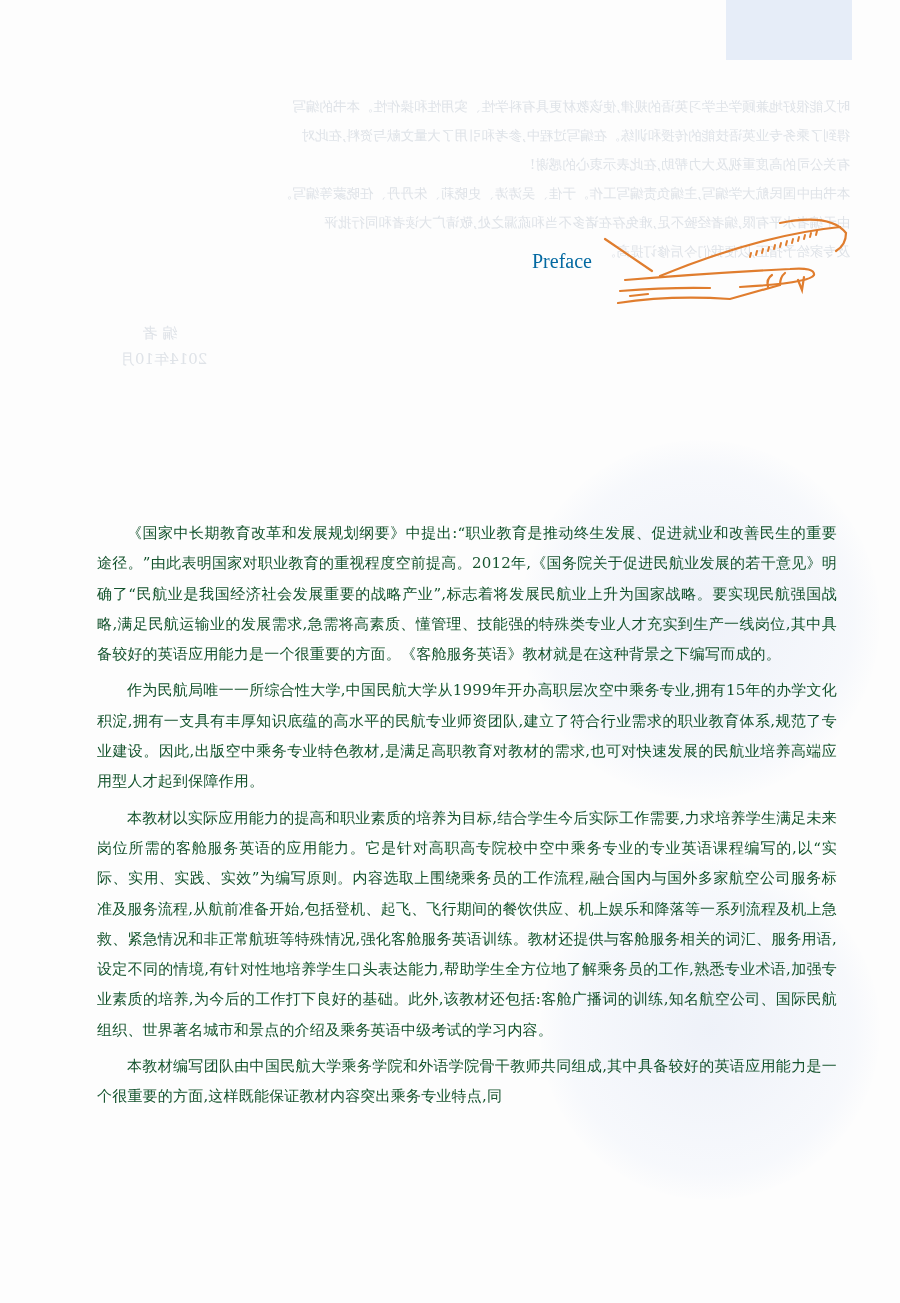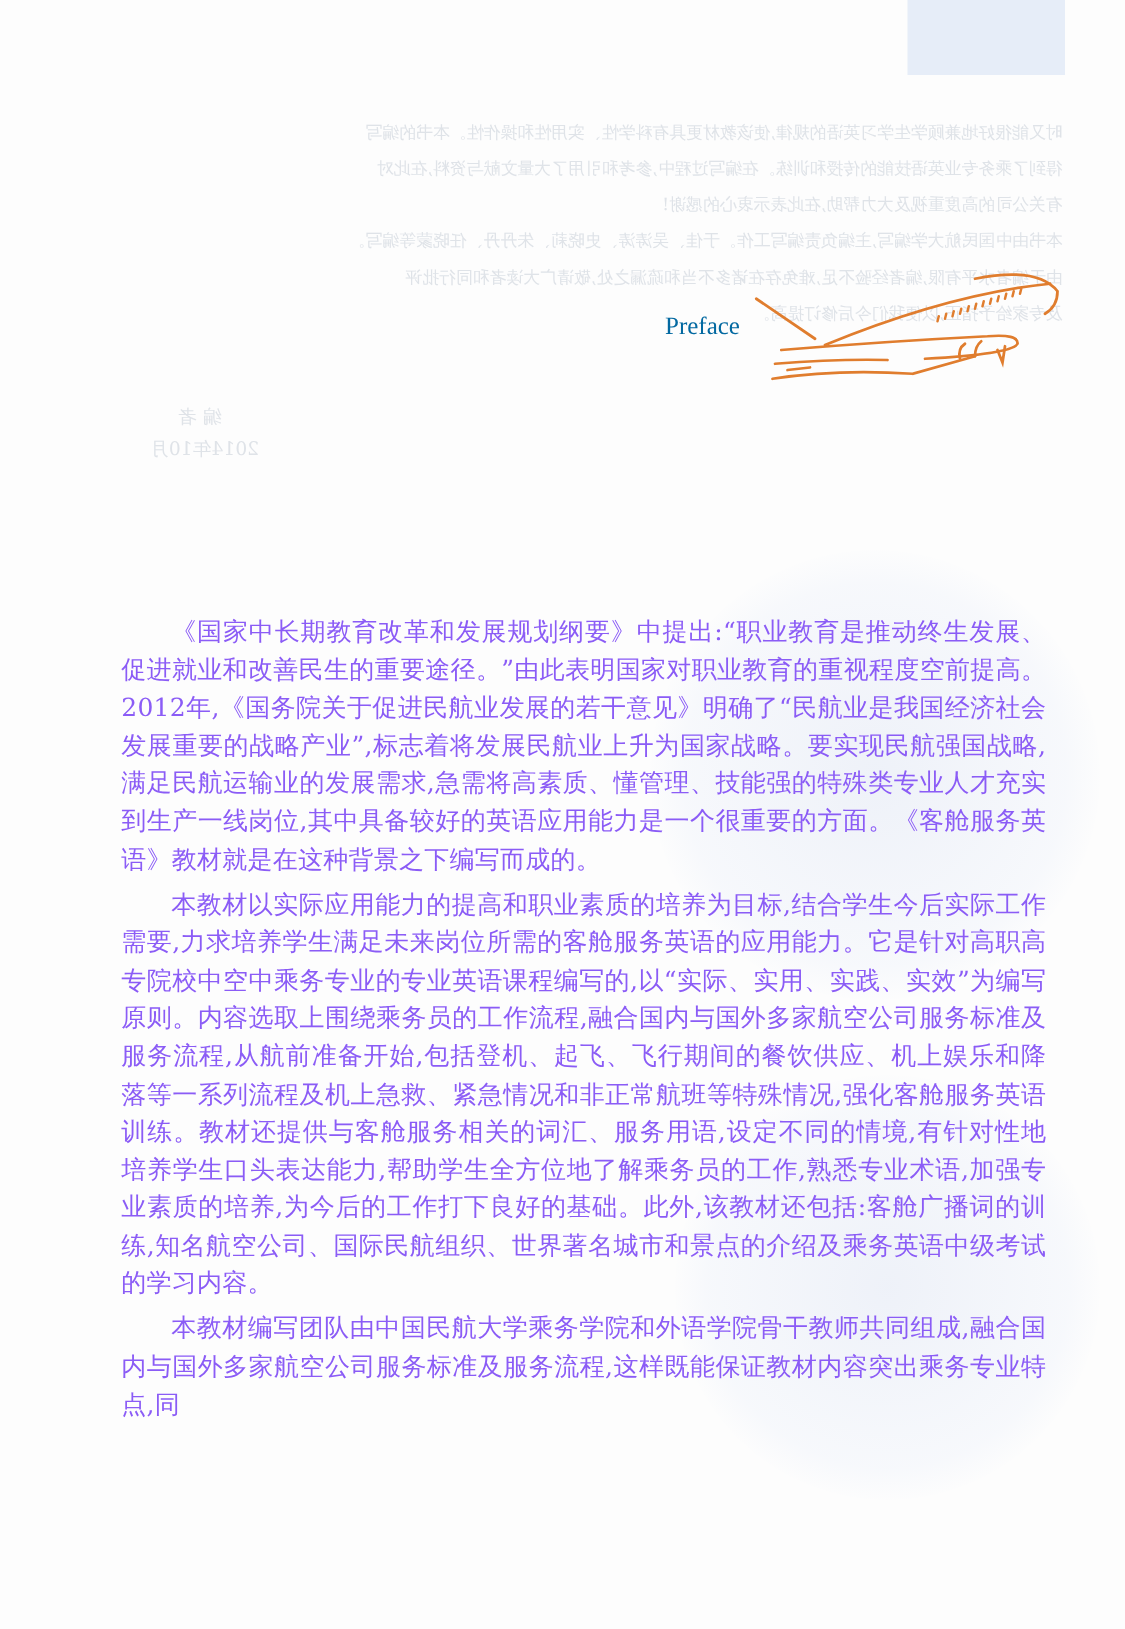--- a/index.html
+++ b/index.html
@@ -73,26 +73,26 @@
       font-family: Liberation Serif, serif;
       font-size: 20px;
       color: #0369a1;
     }
     .plane-svg {
       position: absolute;
       left: 0; top: 0;
     }
     .body-text {
       position: absolute;
-      left: 97px; top: 490px;
+      left: 97px; top: 518px;
       width: 740px;
       font-family: "DejaVu Serif", "Liberation Serif", serif;
-      font-size: 20px;
+      font-size: 15px;
       line-height: 30.3px;
-      color: #8b5cf6;
+      color: #14532d;
       text-align: justify;
       letter-spacing: 0.2px;
     }
     .para {
       margin: 0 0 6px 0;
       text-indent: 2em;
     }
   </style>
 </head>
 <body>
@@ -150,17 +150,18 @@
         <path d="M274 64 L275 60"></path>
         <path d="M280 62 L281 58"></path>
         <path d="M286 60 L287 56"></path>
       </g>
     </svg>
     <div class="title-en">Preface</div>
   </div>
 
   <div class="body-text">
     <p class="para">《国家中长期教育改革和发展规划纲要》中提出:“职业教育是推动终生发展、促进就业和改善民生的重要途径。”由此表明国家对职业教育的重视程度空前提高。2012年,《国务院关于促进民航业发展的若干意见》明确了“民航业是我国经济社会发展重要的战略产业”,标志着将发展民航业上升为国家战略。要实现民航强国战略,满足民航运输业的发展需求,急需将高素质、懂管理、技能强的特殊类专业人才充实到生产一线岗位,其中具备较好的英语应用能力是一个很重要的方面。《客舱服务英语》教材就是在这种背景之下编写而成的。</p>
+    <p class="para">作为民航局唯一一所综合性大学,中国民航大学从1999年开办高职层次空中乘务专业,拥有15年的办学文化积淀,拥有一支具有丰厚知识底蕴的高水平的民航专业师资团队,建立了符合行业需求的职业教育体系,规范了专业建设。因此,出版空中乘务专业特色教材,是满足高职教育对教材的需求,也可对快速发展的民航业培养高端应用型人才起到保障作用。</p>
     <p class="para">本教材以实际应用能力的提高和职业素质的培养为目标,结合学生今后实际工作需要,力求培养学生满足未来岗位所需的客舱服务英语的应用能力。它是针对高职高专院校中空中乘务专业的专业英语课程编写的,以“实际、实用、实践、实效”为编写原则。内容选取上围绕乘务员的工作流程,融合国内与国外多家航空公司服务标准及服务流程,从航前准备开始,包括登机、起飞、飞行期间的餐饮供应、机上娱乐和降落等一系列流程及机上急救、紧急情况和非正常航班等特殊情况,强化客舱服务英语训练。教材还提供与客舱服务相关的词汇、服务用语,设定不同的情境,有针对性地培养学生口头表达能力,帮助学生全方位地了解乘务员的工作,熟悉专业术语,加强专业素质的培养,为今后的工作打下良好的基础。此外,该教材还包括:客舱广播词的训练,知名航空公司、国际民航组织、世界著名城市和景点的介绍及乘务英语中级考试的学习内容。</p>
-    <p class="para">本教材编写团队由中国民航大学乘务学院和外语学院骨干教师共同组成,融合国内与国外多家航空公司服务标准及服务流程,这样既能保证教材内容突出乘务专业特点,同</p>
+    <p class="para">本教材编写团队由中国民航大学乘务学院和外语学院骨干教师共同组成,其中具备较好的英语应用能力是一个很重要的方面,这样既能保证教材内容突出乘务专业特点,同</p>
   </div>
 
 </div>
 
 </body></html>

